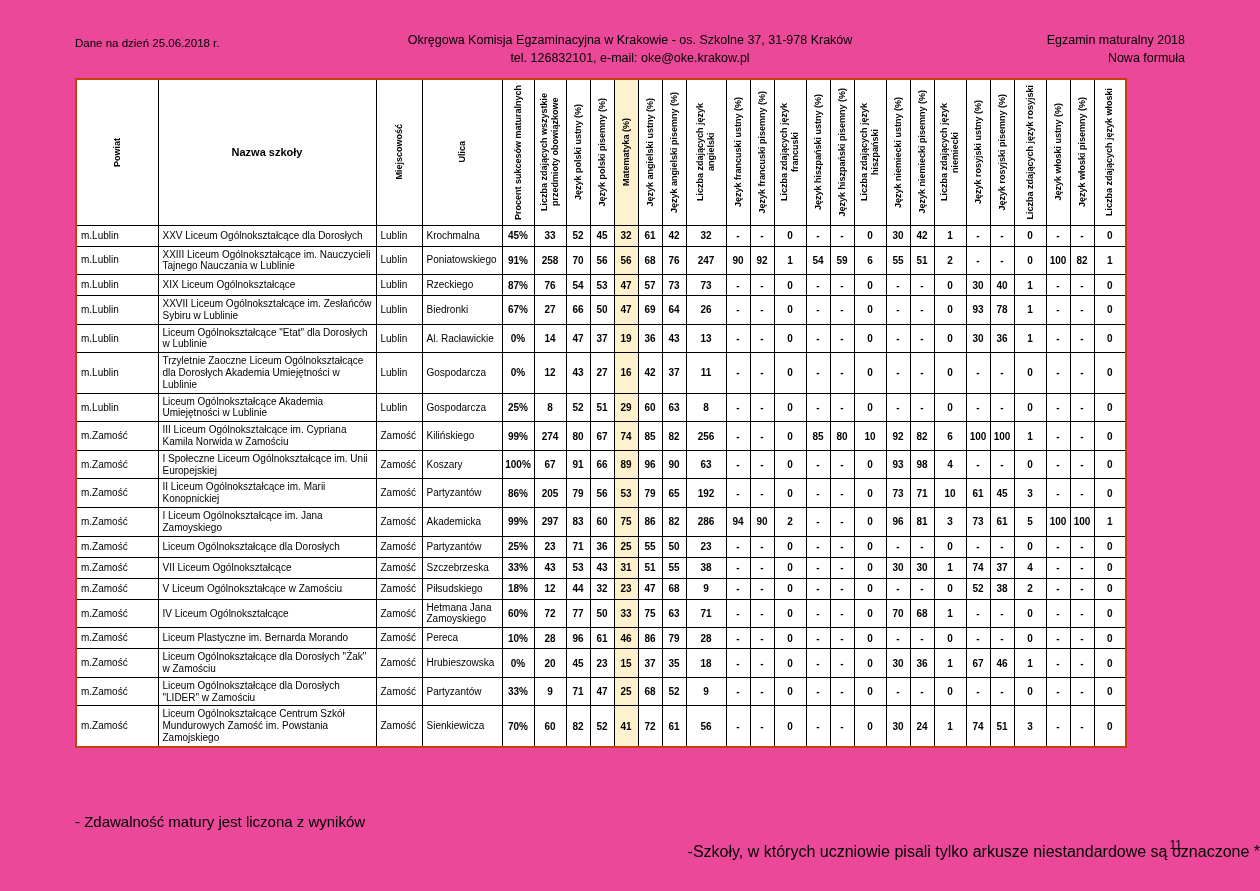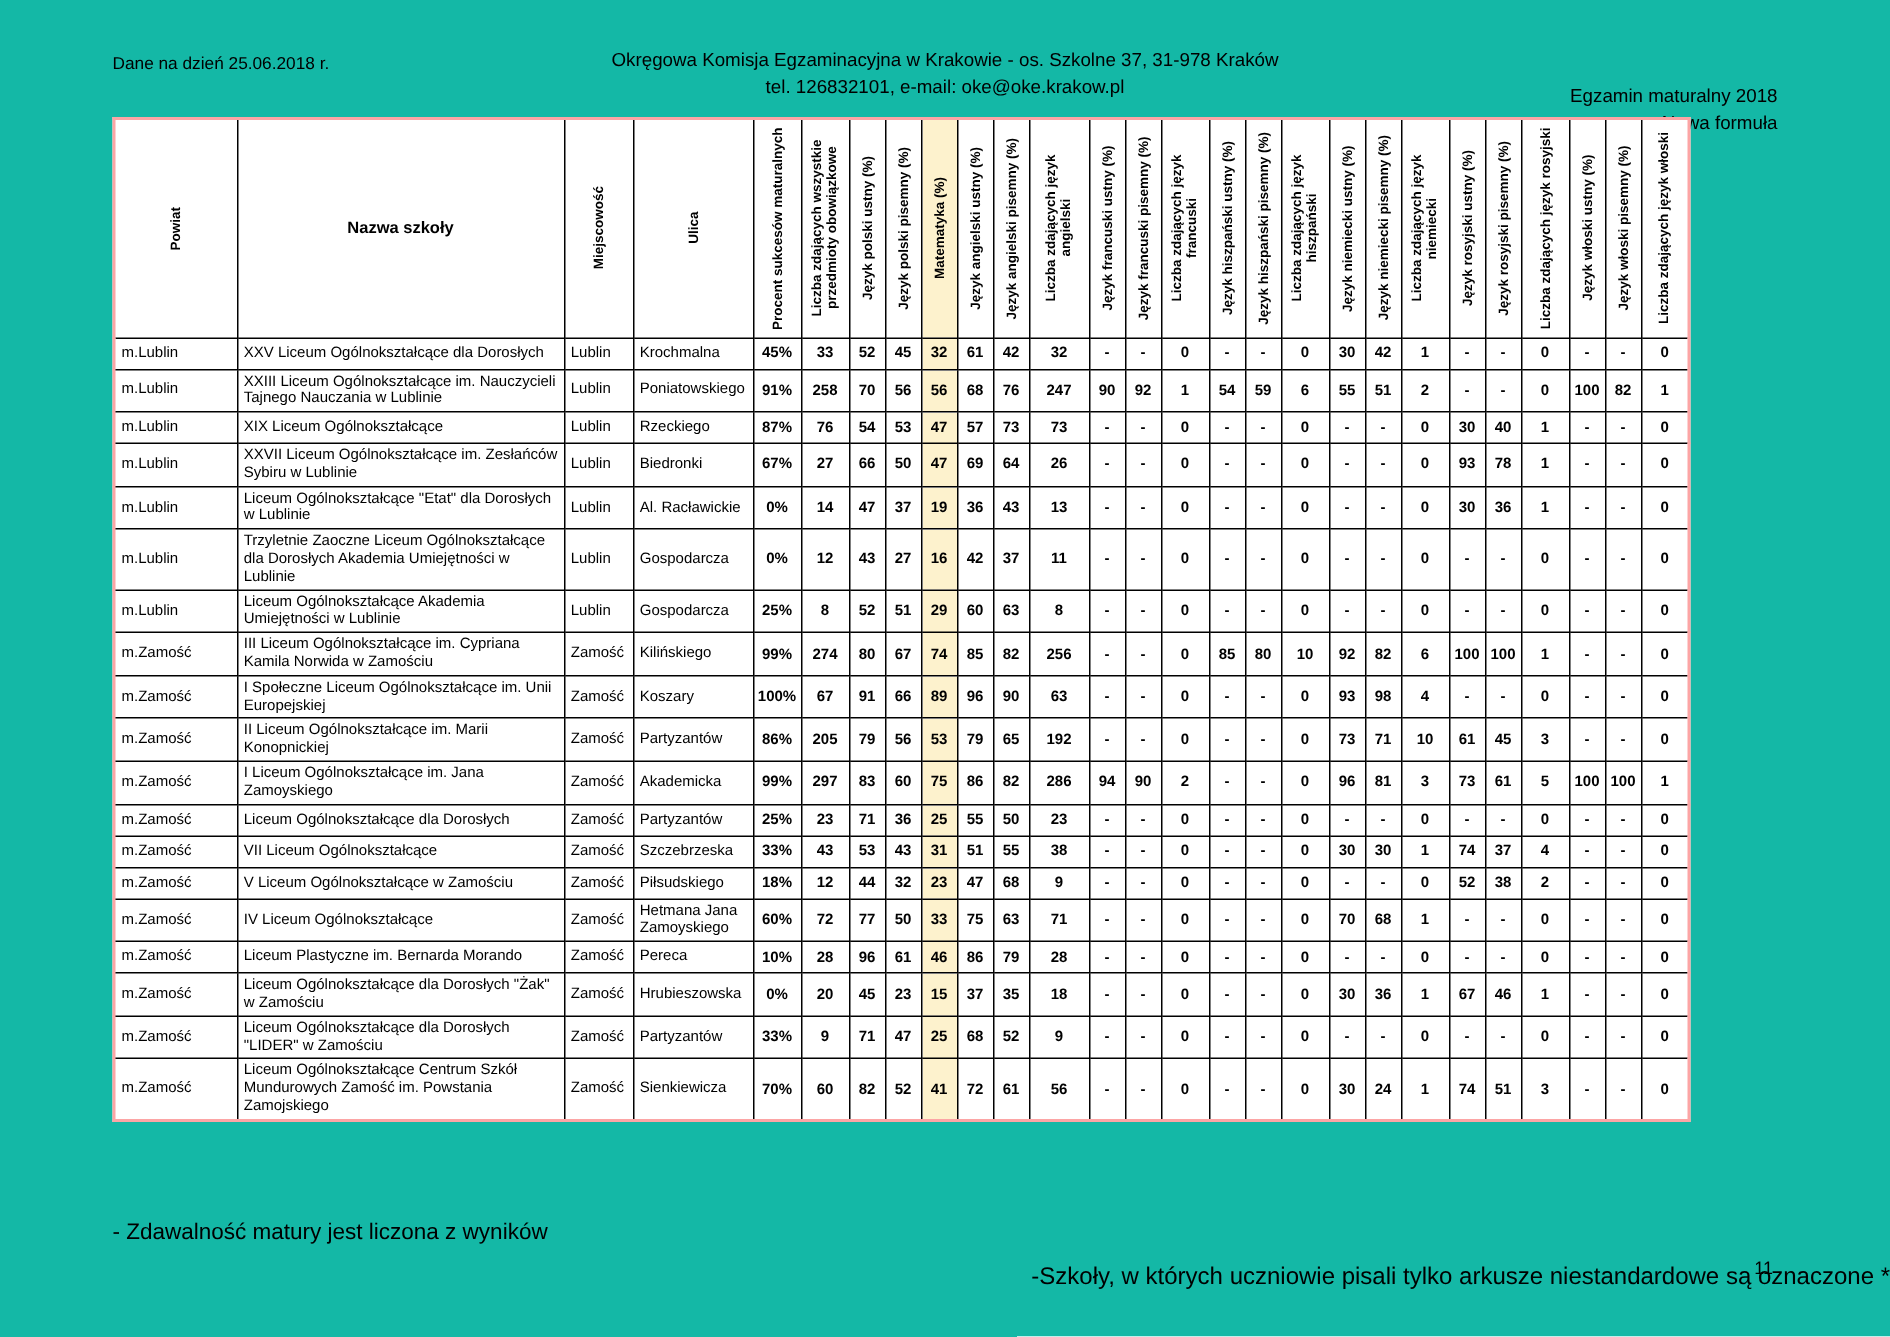--- a/index.html
+++ b/index.html
@@ -7,46 +7,46 @@
   html, body { background: #ffffff; }
   body {
     font-family: "Liberation Sans", "DejaVu Sans", sans-serif;
     color: #000;
     width: 1260px;
   }
   .page {
     position: relative;
     width: 1260px;
     height: 891px;
-    background: #14b8a6;
+    background: #ec4899;
     overflow: hidden;
   }
 
   
   .page-header {
     position: absolute;
     top: 32px;
     left: 75px;
     right: 75px;
     display: grid;
     grid-template-columns: 1fr auto 1fr;
     align-items: start;
   }
   .hdr-left { font-size: 11.5px; padding-top: 5px; white-space: nowrap; }
   .hdr-center { text-align: center; font-size: 12.5px; line-height: 1.4; }
-  .hdr-right { text-align: right; font-size: 12.5px; line-height: 1.4; margin-top: 24px; }
+  .hdr-right { text-align: right; font-size: 12.5px; line-height: 1.4; }
 
   
   table.results {
     position: absolute;
     top: 78px;
     left: 75px;
     border-collapse: collapse;
     table-layout: fixed;
-    border: 2px solid #fca5a5;
+    border: 2px solid #c2410c;
     background: #fff;
   }
   table.results th, table.results td {
     border: 1px solid #000;
     vertical-align: middle;
     overflow: hidden;
   }
   #header-row { height: 146px; }
   th.vert { vertical-align: middle; padding: 3px 1px; background: #fff; }
   th.vert > div {

